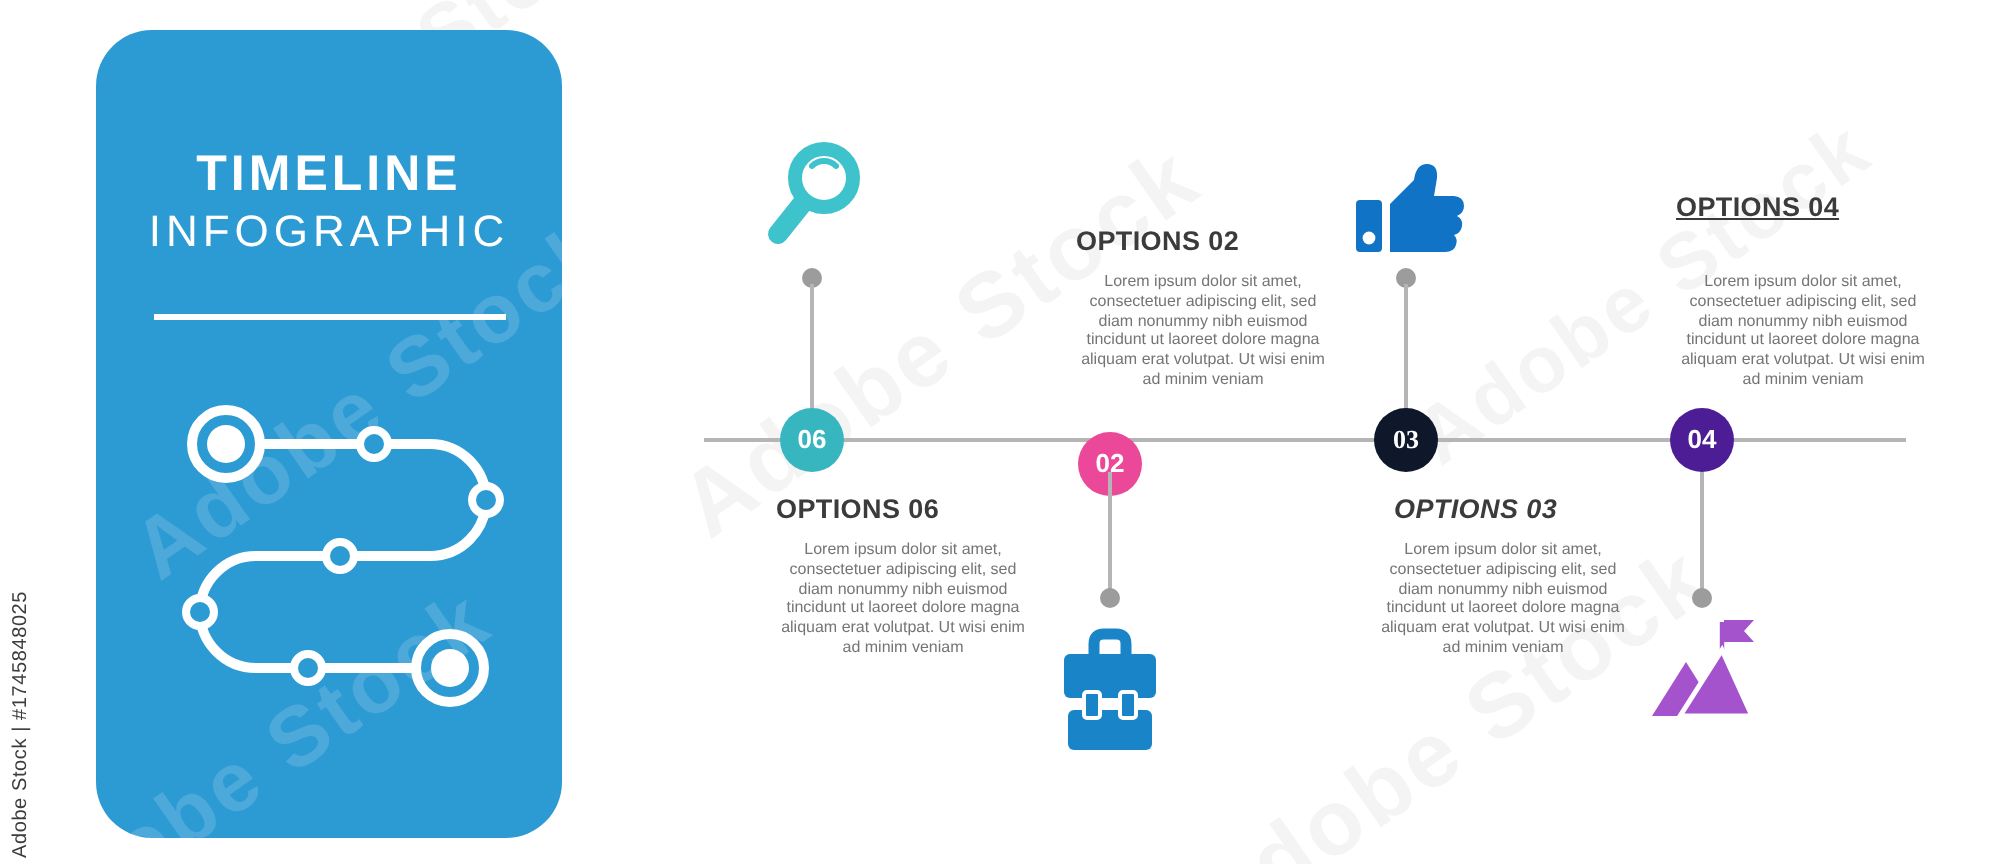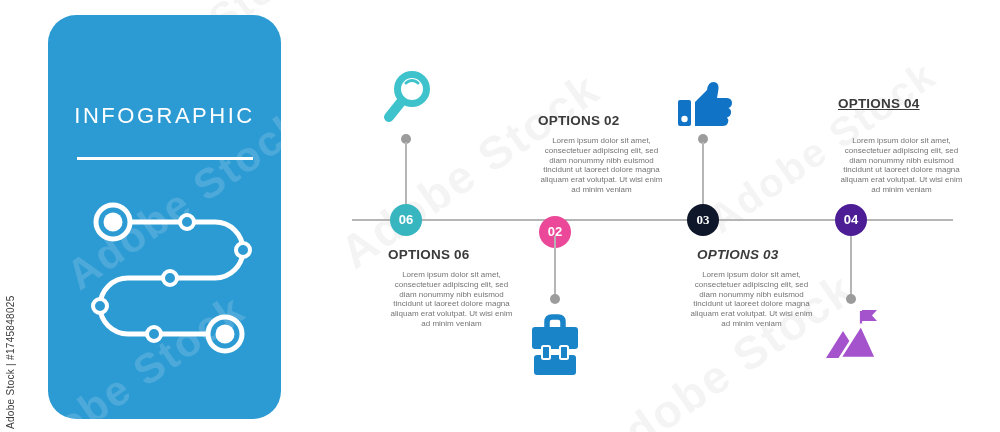--- a/index.html
+++ b/index.html
@@ -57,20 +57,21 @@
 <body>
 
 <div class="stage">
 
   <span class="wm wm-bg" style="left:330px;top:235px;">Adobe Stock</span>
   <span class="wm wm-bg" style="left:585px;top:435px;">Adobe Stock</span>
   <span class="wm wm-bg" style="left:700px;top:205px;font-size:40px;">Adobe Stock</span>
   <span class="wm wm-bg" style="left:80px;top:90px;font-size:40px;">Adobe Stock</span>
 
   <aside class="card" style="background-color: rgb(45, 155, 211);">
+    <h1 class="card-title">TIMELINE</h1>
     <h2 class="card-subtitle">INFOGRAPHIC</h2>
     <div class="card-divider"></div>
 
     <svg class="route-svg" width="233" height="404" viewBox="0 0 233 404">
       <path d="M 65 207 H 167 A 28 28 0 0 1 167 263 H 80 A 28 28 0 0 0 80 319 H 177" fill="none" stroke="#ffffff" stroke-width="5"></path>
 
       <circle cx="139" cy="207" r="7" stroke="#ffffff" stroke-width="4" style="fill: rgb(45, 155, 211);"></circle>
       <circle cx="195" cy="235" r="7" stroke="#ffffff" stroke-width="4" style="fill: rgb(45, 155, 211);"></circle>
       <circle cx="122" cy="263" r="7" stroke="#ffffff" stroke-width="4" style="fill: rgb(45, 155, 211);"></circle>
       <circle cx="52" cy="291" r="7" stroke="#ffffff" stroke-width="4" style="fill: rgb(45, 155, 211);"></circle>

